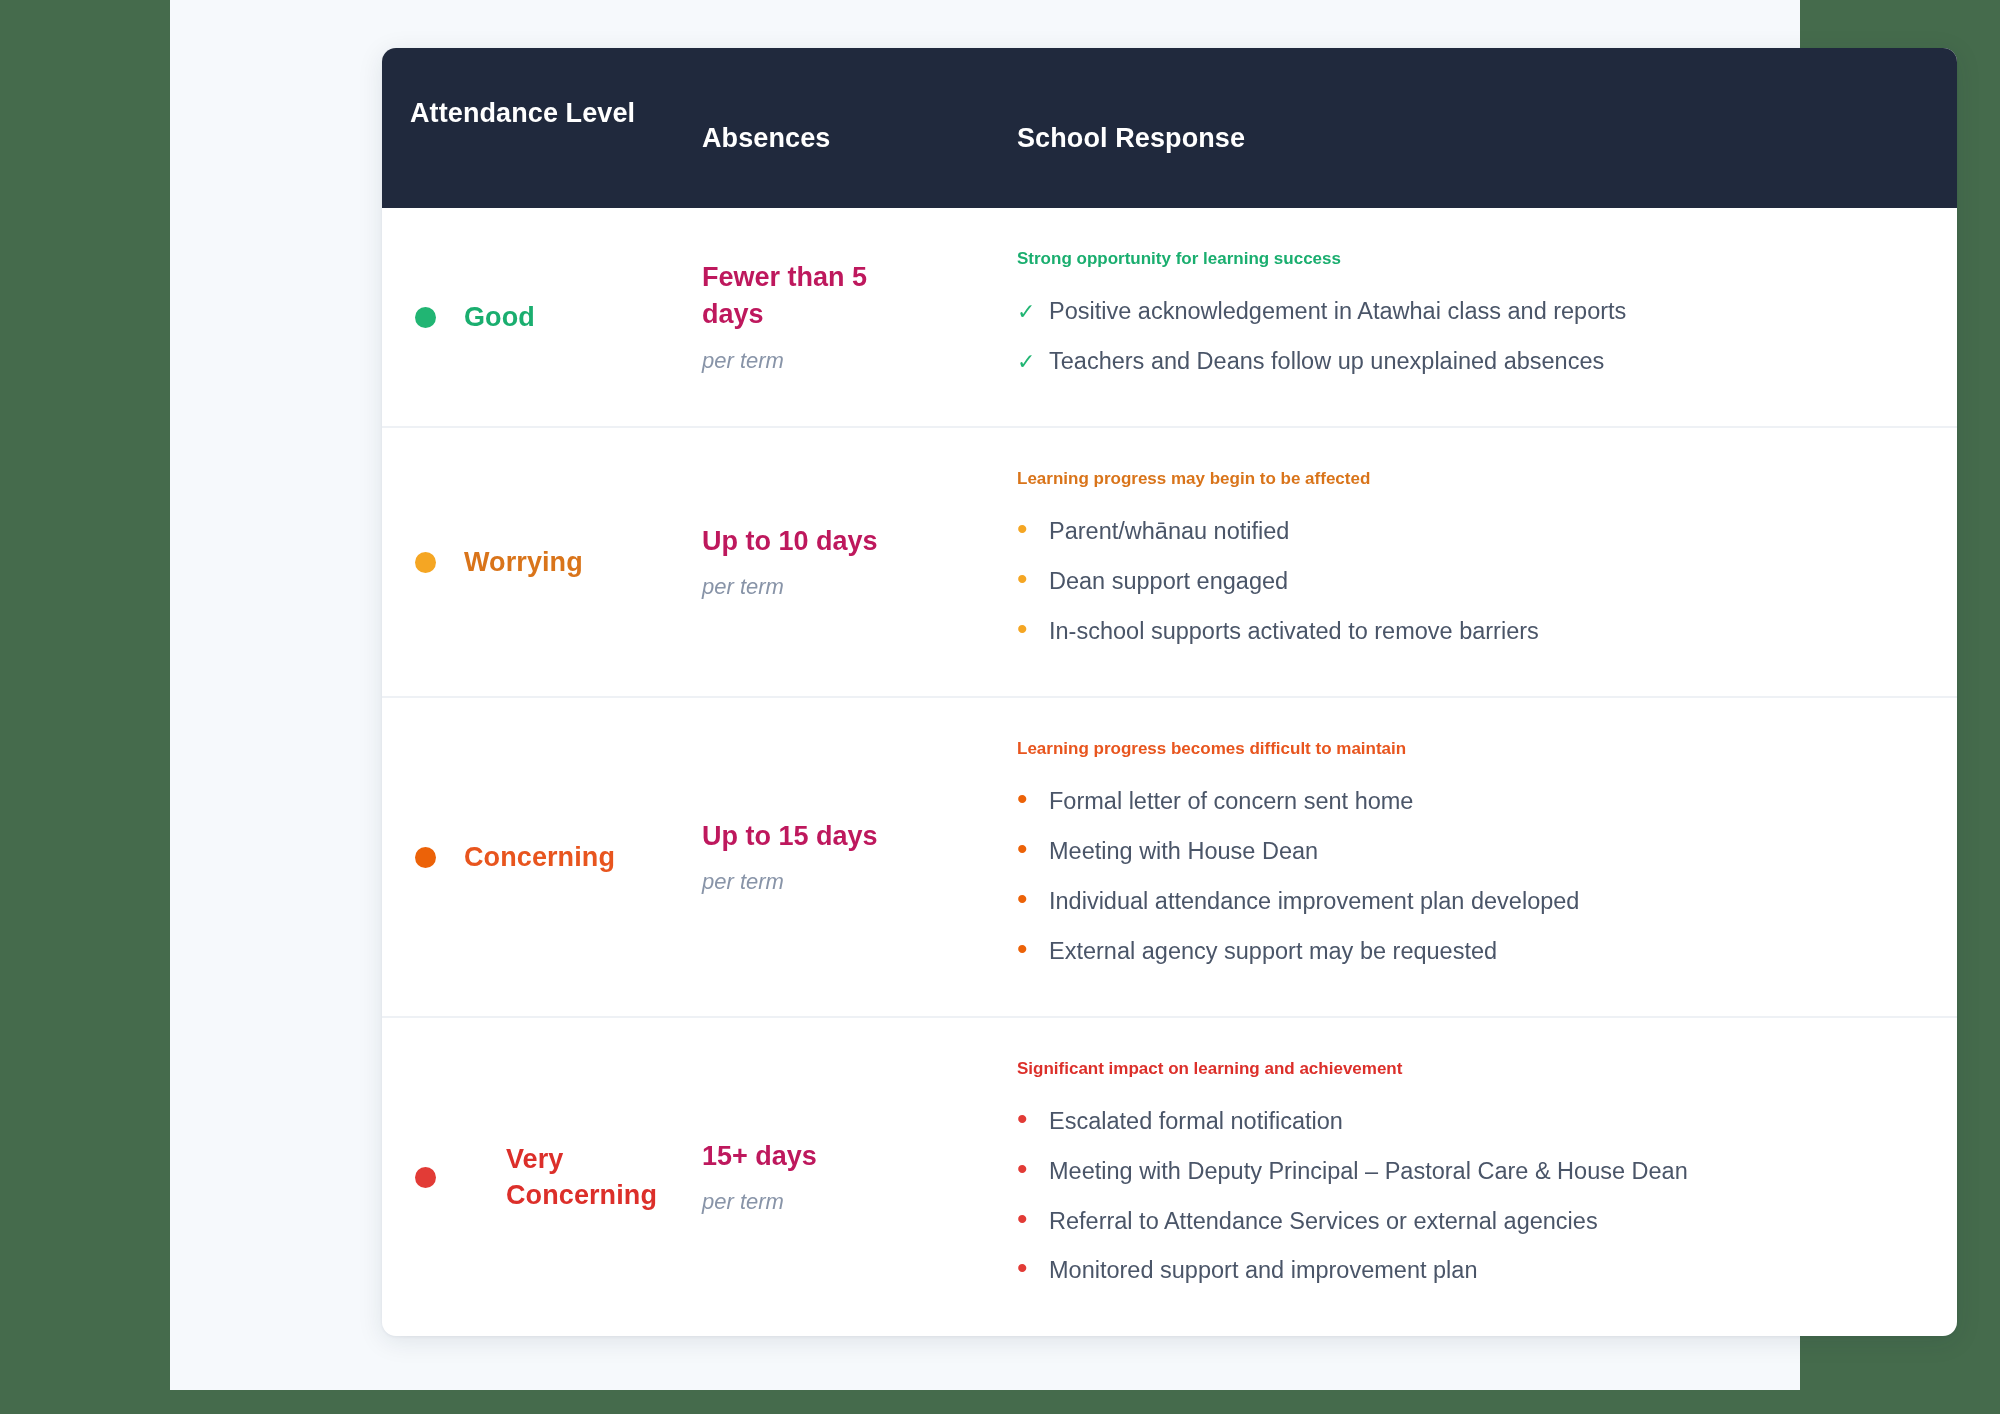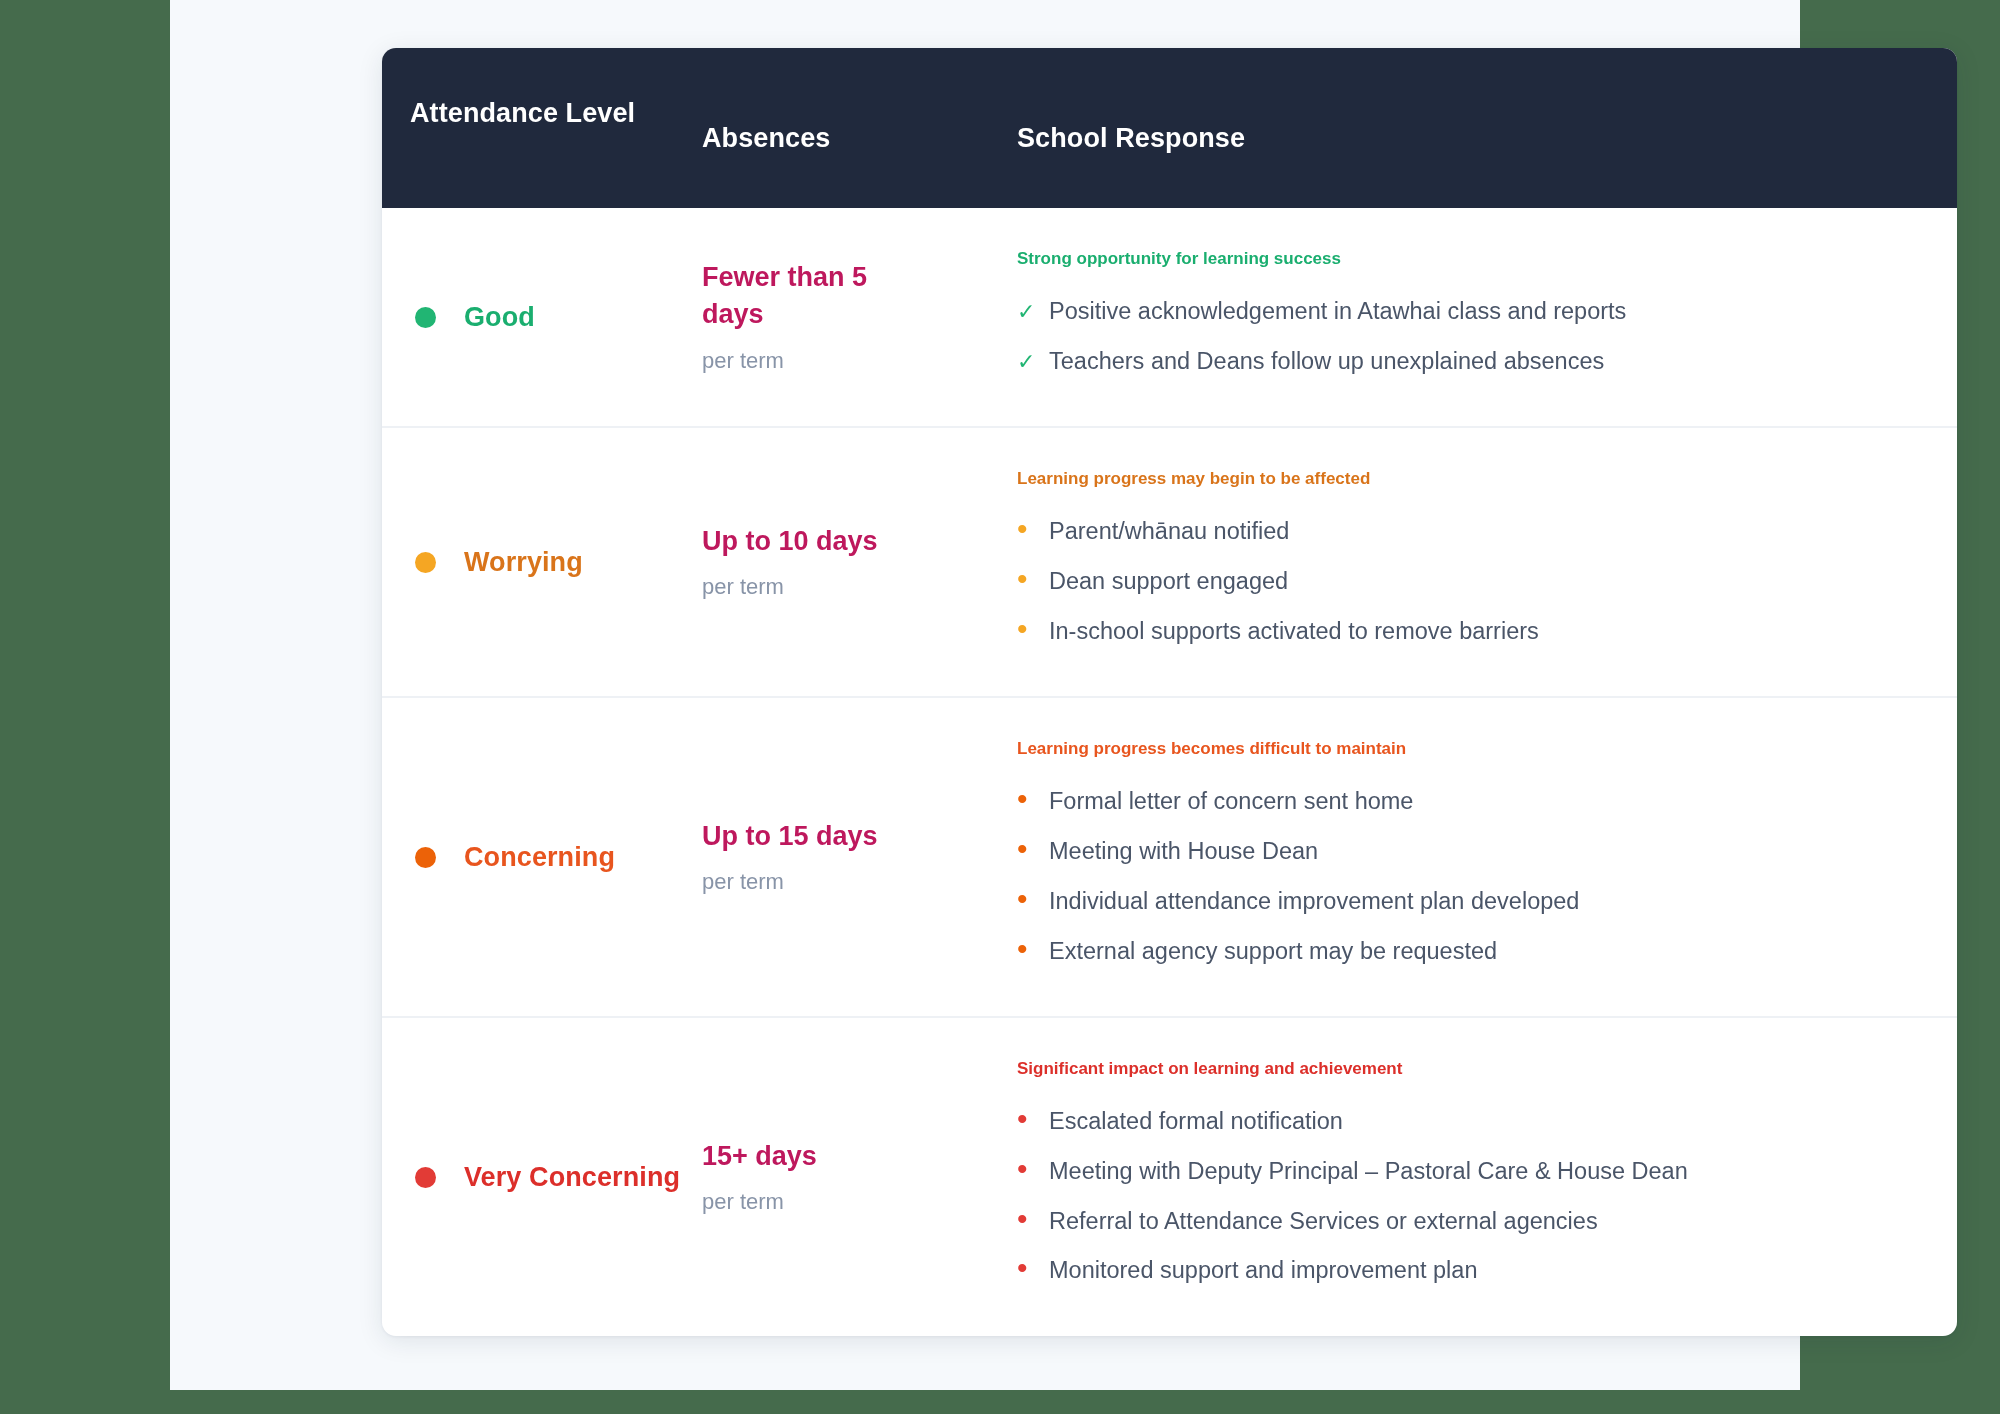--- a/index.html
+++ b/index.html
@@ -97,20 +97,21 @@
     font-weight: bold;
     color: #be185d;
     line-height: 1.38;
     max-width: 215px;
   }
   .abs-sub {
     font-size: 22px;
     color: #8894A8;
     margin-top: 13px;
     line-height: 1.3;
+    font-style: italic;
   }
 
   
   .resp-title {
     font-size: 17px;
     font-weight: 700;
     line-height: 1.35;
     margin-bottom: 16px;
   }
   .resp-list {
@@ -230,21 +231,21 @@
               <li class="resp-item">
                 <span class="bullet-dot" style="color: rgb(236, 98, 8);">•</span>
                 <span>External agency support may be requested</span>
               </li>
             </ul>
           </div>
         </div>
         <div class="trow">
           <div class="cell col-1 level-cell">
             <span class="dot" style="background: rgb(226, 59, 54);"></span>
-            <span class="level-label" style="color: rgb(220, 47, 42);">Very Concerning</span>
+            <span class="level-label" style="color: rgb(220, 47, 42); margin-left: 42px;">Very Concerning</span>
           </div>
           <div class="cell col-2">
             <div class="abs-main">15+ days</div>
             <div class="abs-sub">per term</div>
           </div>
           <div class="cell col-3">
             <div class="resp-title" style="color: rgb(220, 47, 42);">Significant impact on learning and achievement</div>
             <ul class="resp-list">
               <li class="resp-item">
                 <span class="bullet-dot" style="color: rgb(226, 59, 54);">•</span>

